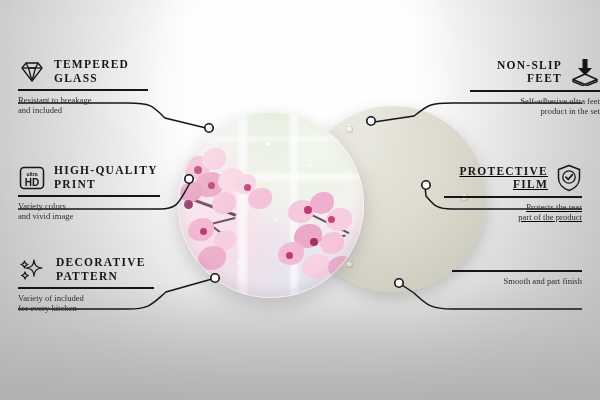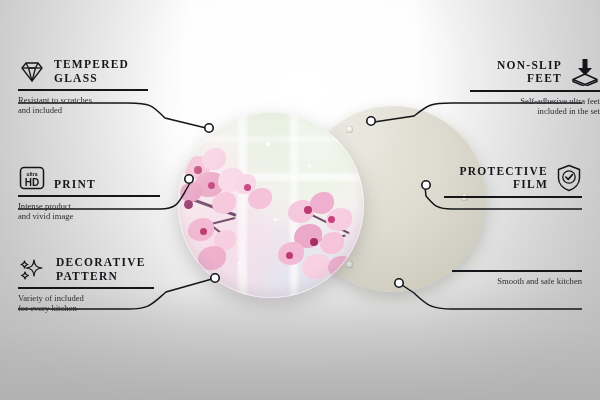--- a/index.html
+++ b/index.html
@@ -216,38 +216,38 @@
             <path d="M20,3 L17.5,8 L14,21"></path>
           <path d="M10.5,8 H17.5"></path>
         </g>
       </svg>
       <div>
         <div class="co-title"><span>TEMPERED</span><br><span>GLASS</span></div>
       </div>
     </div>
     <div class="co-rule" style="width:130px;"></div>
     <div class="co-desc">
-      <span>Resistant to scratches</span><br><span>and included</span>
+      <span>Resistant to breakage</span><br><span>and included</span>
     </div>
   </div>
 
   <div class="callout left" style="left:18px; top:164px; width:142px;">
     <div class="co-head">
       <svg class="ico" width="28" height="26" viewBox="0 0 28 26">
         <rect x="2.5" y="2.5" width="23" height="21" rx="3.5" fill="none" stroke="#14161a" stroke-width="1.5"></rect>
         <text x="14" y="11" text-anchor="middle" font-family="Liberation Sans, sans-serif" font-size="5" font-weight="700" fill="#14161a">ultra</text>
         <text x="14" y="20.5" text-anchor="middle" font-family="Liberation Sans, sans-serif" font-size="10" font-weight="700" fill="#14161a">HD</text>
       </svg>
       <div>
-        <div class="co-title"><br><span>PRINT</span></div>
+        <div class="co-title"><span>HIGH-QUALITY</span><br><span>PRINT</span></div>
       </div>
     </div>
     <div class="co-rule" style="width:142px;"></div>
     <div class="co-desc">
-      <span>Intense product</span><br><span>and vivid image</span>
+      <span>Variety colors</span><br><span>and vivid image</span>
     </div>
   </div>
 
   <div class="callout left" style="left:18px; top:256px; width:136px;">
     <div class="co-head">
       <svg class="ico" width="30" height="24" viewBox="0 0 30 24">
         <g fill="none" stroke="#14161a" stroke-width="1.25" stroke-linejoin="round">
           <path d="M16,2 C16.6,7.6 18.4,9.4 24,10 C18.4,10.6 16.6,12.4 16,18 C15.4,12.4 13.6,10.6 8,10 C13.6,9.4 15.4,7.6 16,2 Z"></path>
           <path d="M6.5,3 C6.8,5.3 7.7,6.2 10,6.5 C7.7,6.8 6.8,7.7 6.5,10 C6.2,7.7 5.3,6.8 3,6.5 C5.3,6.2 6.2,5.3 6.5,3 Z"></path>
           <path d="M7,14 C7.3,16.3 8.2,17.2 10.5,17.5 C8.2,17.8 7.3,18.7 7,21 C6.7,18.7 5.8,17.8 3.5,17.5 C5.8,17.2 6.7,16.3 7,14 Z"></path>
@@ -269,38 +269,41 @@
         <div class="co-title"><span>NON-SLIP</span><br><span>FEET</span></div>
       </div>
       <svg class="ico" width="30" height="28" viewBox="0 0 30 28">
         <path d="M12.5,1 H17.5 V10 H22 L15,17.5 L8,10 H12.5 Z" fill="#14161a"></path>
         <path d="M15,16 L27,21.5 L15,26.5 L3,21.5 Z" fill="none" stroke="#14161a" stroke-width="1.4" stroke-linejoin="round"></path>
         <path d="M3,21.5 V23.5 L15,28.5 L27,23.5 V21.5" fill="none" stroke="#14161a" stroke-width="1.4" stroke-linejoin="round"></path>
       </svg>
     </div>
     <div class="co-rule" style="width:130px; margin-left:auto;"></div>
     <div class="co-desc">
-      <span>Self-adhesive ultra feet</span><br><span>included in the set</span>
-    </div>
-  </div>
-
-  <div class="callout right" style="left:444px; top:164px; width:138px;">
+      <span>Self-adhesive ultra feet</span><br><span>product in the set</span>
+    </div>
+  </div>
+
+  <div class="callout right" style="left:444px; top:164px; width:138px;text-decoration:underline;">
     <div class="co-head">
       <div>
         <div class="co-title"><span>PROTECTIVE</span><br><span>FILM</span></div>
       </div>
       <svg class="ico" width="26" height="28" viewBox="0 0 26 28">
         <path d="M13,1.5 L23.5,5.5 V14 C23.5,20 18.8,24.6 13,26.5 C7.2,24.6 2.5,20 2.5,14 V5.5 Z" fill="none" stroke="#14161a" stroke-width="1.5" stroke-linejoin="round"></path>
         <circle cx="13" cy="13" r="6.2" fill="none" stroke="#14161a" stroke-width="1.3"></circle>
         <path d="M9.8,13 L12.2,15.4 L16.4,10.6" fill="none" stroke="#14161a" stroke-width="1.6" stroke-linecap="round" stroke-linejoin="round"></path>
       </svg>
     </div>
     <div class="co-rule" style="width:138px; margin-left:auto;"></div>
+    <div class="co-desc">
+      <span>Protects the rear</span><br><span>part of the product</span>
+    </div>
   </div>
 
   <div class="callout right" style="left:452px; top:266px; width:130px;">
     <div class="co-rule" style="width:130px; margin-left:auto;"></div>
     <div class="co-desc">
-      <span>Smooth and safe kitchen</span>
+      <span>Smooth and part finish</span>
     </div>
   </div>
 
 </div>
 
 </body></html>

